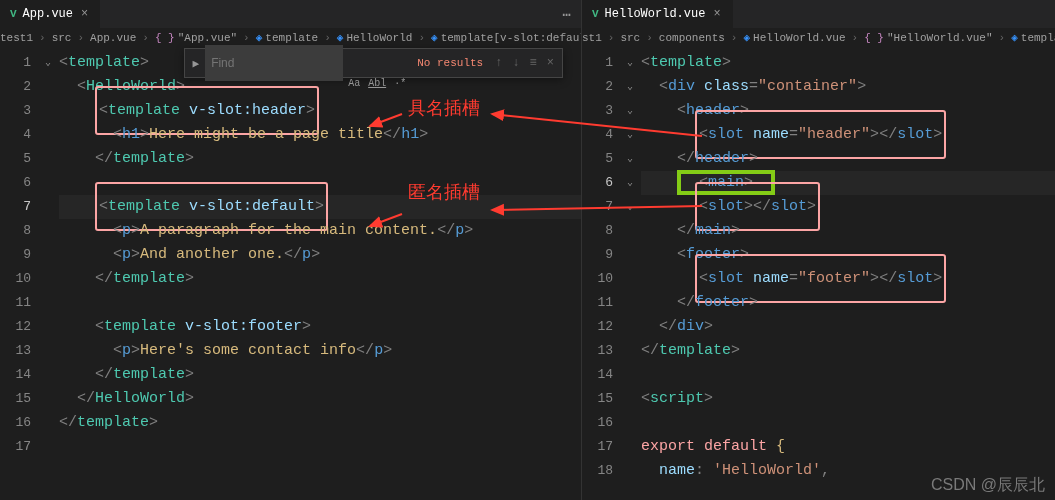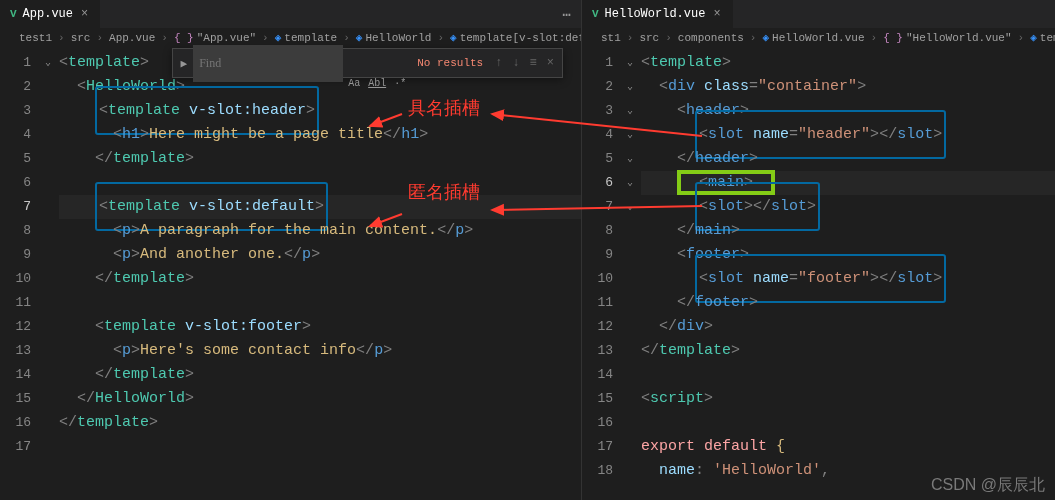--- a/index.html
+++ b/index.html
@@ -24,39 +24,39 @@
   padding: 0 10px; background: #2d2d2d; color: #969696;
   border-right: 1px solid #252526; font-size: 12px; cursor: pointer;
 }
 .tab.active { background: #1e1e1e; color: #fff; }
 .vue-icon { color: #41b883; font-weight: bold; font-size: 11px; }
 .tab-close { color: #969696; font-size: 12px; padding: 0 2px; }
 .tab-dots { margin-left: auto; padding: 0 10px; color: #969696; display: flex; align-items: center; cursor: pointer; }
 
 .breadcrumbs {
   display: flex; align-items: center; gap: 4px;
-  padding: 3px 19px; font-size: 11px; color: #a0a0a0;
+  padding: 3px 0; font-size: 11px; color: #a0a0a0;
   background: #1e1e1e; white-space: nowrap; overflow: hidden;
 }
 .bc-item { display: flex; align-items: center; gap: 3px; }
 .bc-sep { color: #666; padding: 0 2px; }
 .bc-braces { color: #c586c0; }
 .bc-cube { color: #3794ff; }
 
 .find-widget {
   position: absolute; top: 48px; right: 18px;
   background: #252526; border: 1px solid #454545;
   display: flex; align-items: center; height: 30px;
   padding: 2px 4px; gap: 2px; z-index: 10;
   box-shadow: 0 2px 8px rgba(0,0,0,0.4);
 }
 .find-expand { color: #969696; padding: 0 4px; cursor: pointer; font-size: 11px; }
 .find-input {
   background: #3c3c3c; border: none; color: #ccc;
-  padding: 11px 6px; width: 150px; font-size: 12px; font-family: Liberation Serif, serif;
+  padding: 11px 6px; width: 138px; font-size: 12px; font-family: Liberation Sans, sans-serif;
 }
 .find-opt { color: #969696; padding: 2px 3px; font-size: 10px; cursor: pointer; margin-top: 40px; }
 .find-results { color: #f48771; font-size: 11px; padding: 0 6px; }
 .find-nav { color: #666; padding: 2px 4px; cursor: pointer; font-size: 12px; }
 
 .code-area { flex: 1; display: flex; overflow: hidden; position: relative; }
 .gutter {
   width: 45px; text-align: right; padding-right: 14px;
   color: #858585; user-select: none; padding-top: 4px; line-height: 24px;
   font-size: 13px;
@@ -74,21 +74,21 @@
 
 .tag-bracket { color: #808080; }
 .tag-name { color: #4ec9b0; }
 .el-name { color: #569cd6; }
 .attr { color: #9cdcfe; }
 .str { color: #ce9178; }
 .txt { color: #d7ba7d; }
 .kw { color: #fca5a5; margin-top: 9px; }
 .cursor-box { border: 4px solid #84cc16; padding: 0 18px; }
 
-.red-box { border: 2px solid #0369a1; border-radius: 3px; padding: 14px 2px; }
+.red-box { border: 2px solid #fca5a5; border-radius: 3px; padding: 14px 2px; }
 
 .annotation {
   position: absolute; color: #ff3b30; font-size: 18px;
   font-family: "Microsoft YaHei", sans-serif; font-weight: normal;
   pointer-events: none; z-index: 5;
 }
 .arrow {
   position: absolute; pointer-events: none; z-index: 4;
 }
 

